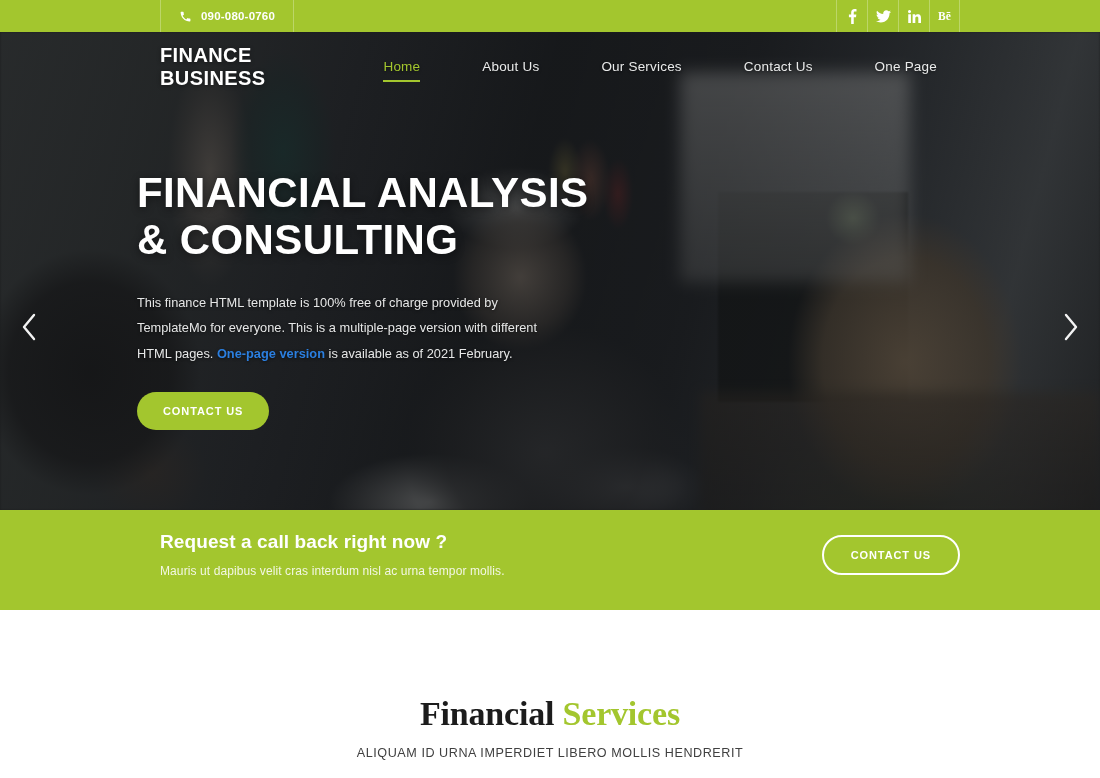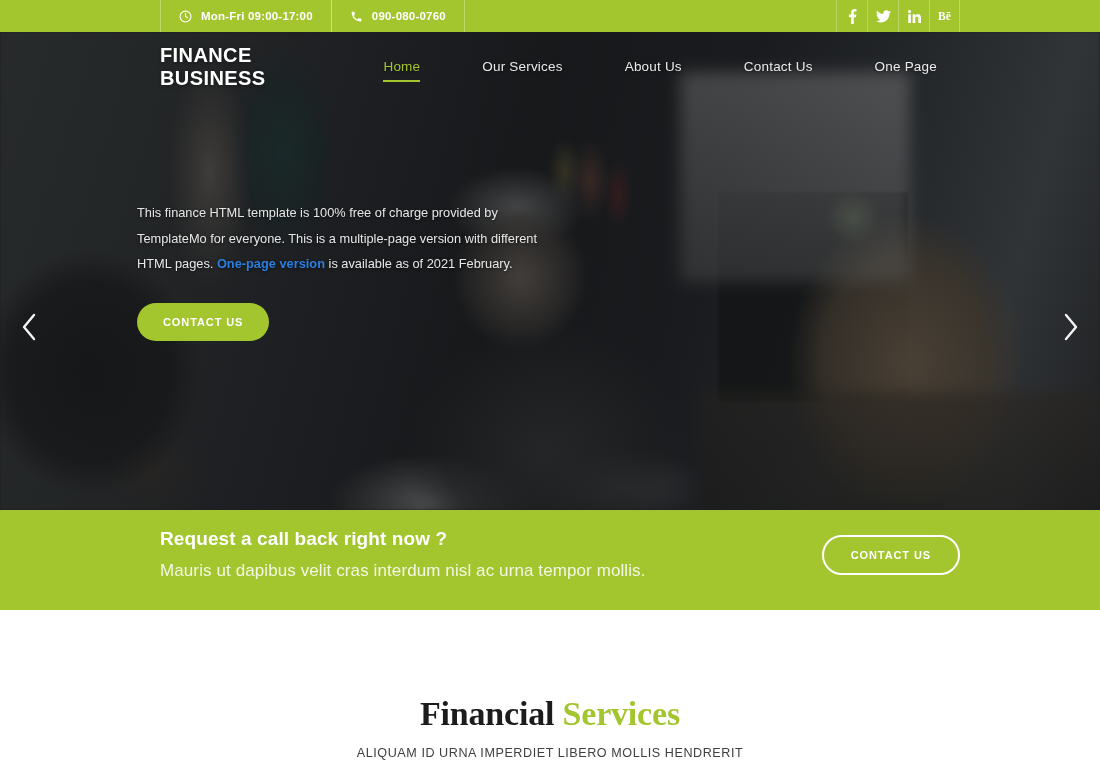--- a/index.html
+++ b/index.html
@@ -177,21 +177,21 @@
   .callback{
     height:100px; width:100%;
     background:#a3c62e;
     display:flex; align-items:center;
     padding:0 140px 11px 160px;
   }
   .cb-title{
     color:#ffffff; font-size:19px; font-weight:bold; letter-spacing:.1px;
   }
   .cb-sub{
-    color:#f3f7e4; font-size:17px; margin-top:11px; letter-spacing:.1px;
+    color:#f3f7e4; font-size:12px; margin-top:11px; letter-spacing:.1px;
   }
   .btn-outline{
     margin-left:auto;
     background:transparent; color:#ffffff;
     border:2px solid #ffffff; border-radius:22px;
     font-size:11px; font-weight:bold; letter-spacing:.9px;
     padding:12px 27px; cursor:pointer; font-family:inherit;
   }
 
   
@@ -208,29 +208,20 @@
     margin-top:13px; color:#404040; font-size:12.6px;
     letter-spacing:.55px; text-transform:uppercase;
   }
 </style>
 </head>
 <body>
 
 <div class="topbar">
   <div class="topbar-left">
 
-    <div class="tb-item">
-      <span class="ic">
-        <svg width="13" height="13" viewBox="0 0 24 24">
-          <circle cx="12" cy="12" r="10" fill="none" stroke="#fff" stroke-width="2"></circle>
-          <path d="M12 6.5V12l4 2.2" fill="none" stroke="#fff" stroke-width="2" stroke-linecap="round"></path>
-        </svg>
-      </span>
-      <span>Mon-Fri 09:00-17:00</span>
-    </div>
 
     <div class="tb-item">
       <span class="ic">
         <svg width="13" height="13" viewBox="0 0 24 24">
           <path d="M6.6 10.8c1.4 2.8 3.8 5.1 6.6 6.6l2.2-2.2c.3-.3.7-.4 1-.2 1.2.4 2.4.6 3.7.6.6 0 1 .4 1 1V20c0 .6-.4 1-1 1C10.6 21 3 13.4 3 4c0-.6.4-1 1-1h3.5c.6 0 1 .4 1 1 0 1.3.2 2.5.6 3.7.1.3 0 .7-.2 1l-2.3 2.1z" fill="#fff"></path>
         </svg>
       </span>
       <span>090-080-0760</span>
     </div>
 
@@ -261,28 +252,32 @@
 <div class="hero">
   <div class="hero-photo"></div>
   <div class="hero-wallright"></div>
   <div class="hero-deskright"></div>
   <div class="hero-overlay"></div>
 
   <div class="nav">
     <div class="logo">FINANCE BUSINESS</div>
     <div class="menu">
       <a href="#" class="active">Home</a>
+      <a href="#">About Us</a>
       <a href="#">Our Services</a>
-      <a href="#">About Us</a>
       <a href="#">Contact Us</a>
       <a href="#">One Page</a>
     </div>
   </div>
 
   <div class="hero-inner">
+    <h1 class="headline">
+      <span>FINANCIAL ANALYSIS</span>
+      <span class="ln2">&amp; CONSULTING</span>
+    </h1>
     <p class="hero-desc">
       <span>This finance HTML template is 100% free of charge provided by TemplateMo for everyone. This is a multiple-page version with different HTML pages. </span>
       <a href="#">One-page version</a>
       <span> is available as of 2021 February.</span>
     </p>
     <button class="btn-solid">CONTACT US</button>
   </div>
 
   <div class="arrow arrow-left">
     <svg width="22" height="30" viewBox="0 0 22 30">

